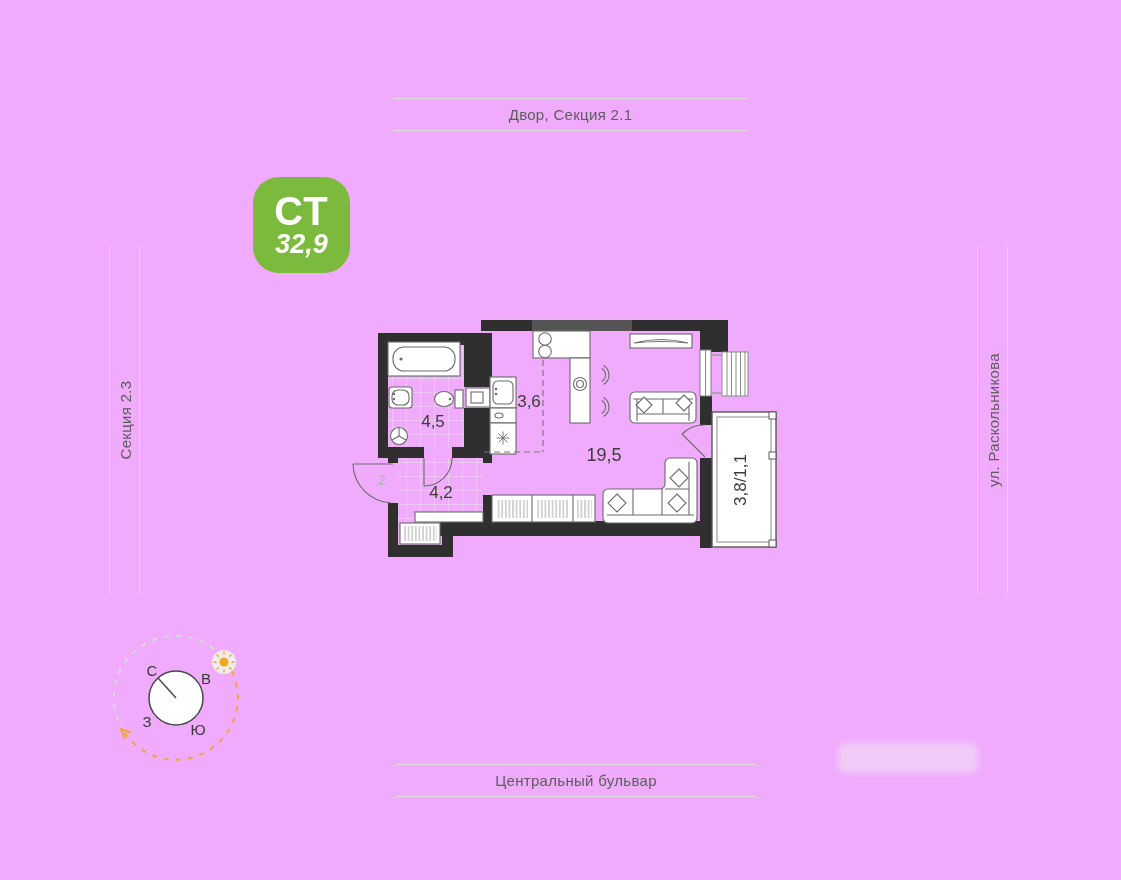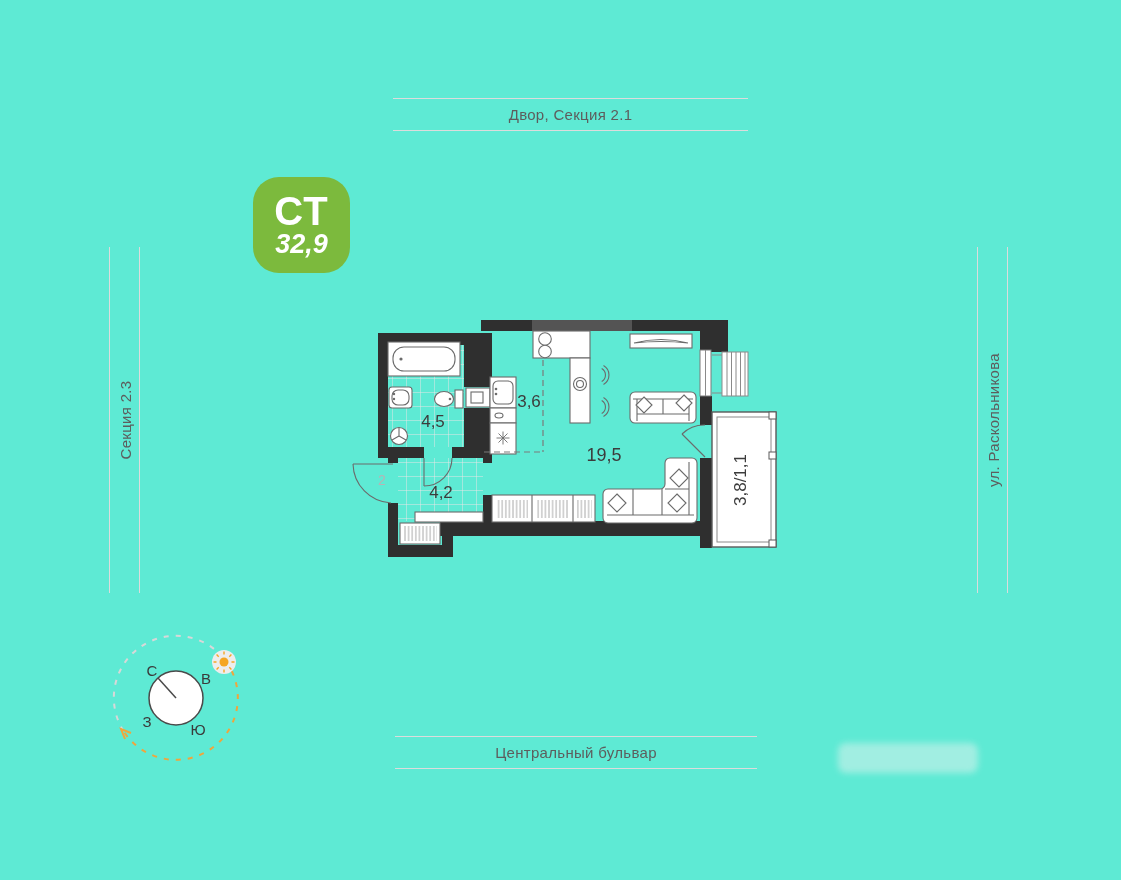--- a/index.html
+++ b/index.html
@@ -1,27 +1,27 @@
 <!DOCTYPE html>
 <html><head>
 <meta charset="utf-8">
 <style>
   html,body{margin:0;padding:0;background:#fff;}
   .stage{
-    position:relative;width:1121px;height:880px;background:#5eead4;
+    position:relative;width:1121px;height:880px;background:#f0abfc;
     font-family:"Liberation Sans",sans-serif;overflow:hidden;
   }
   
   .street-h{
     position:absolute;border-top:1px solid #dcdcdc;border-bottom:1px solid #dcdcdc;
     display:flex;align-items:center;justify-content:center;
     color:#5d5d5d;font-size:15px;letter-spacing:.3px;
   }
   .street-h.top{left:393px;top:98px;width:355px;height:31px;}
-  .street-h.bottom{left:395px;top:736px;width:362px;height:31px;}
+  .street-h.bottom{left:395px;top:764px;width:362px;height:31px;}
   .street-v{
     position:absolute;border-left:1px solid #dcdcdc;border-right:1px solid #dcdcdc;
     top:247px;height:346px;width:29px;
   }
   .street-v.left{left:109px;}
   .street-v.right{left:977px;}
   .street-v .vtext{
     position:absolute;top:50%;left:50%;
     transform:translate(-50%,-50%) rotate(-90deg);
     white-space:nowrap;color:#5d5d5d;font-size:15px;letter-spacing:.3px;

